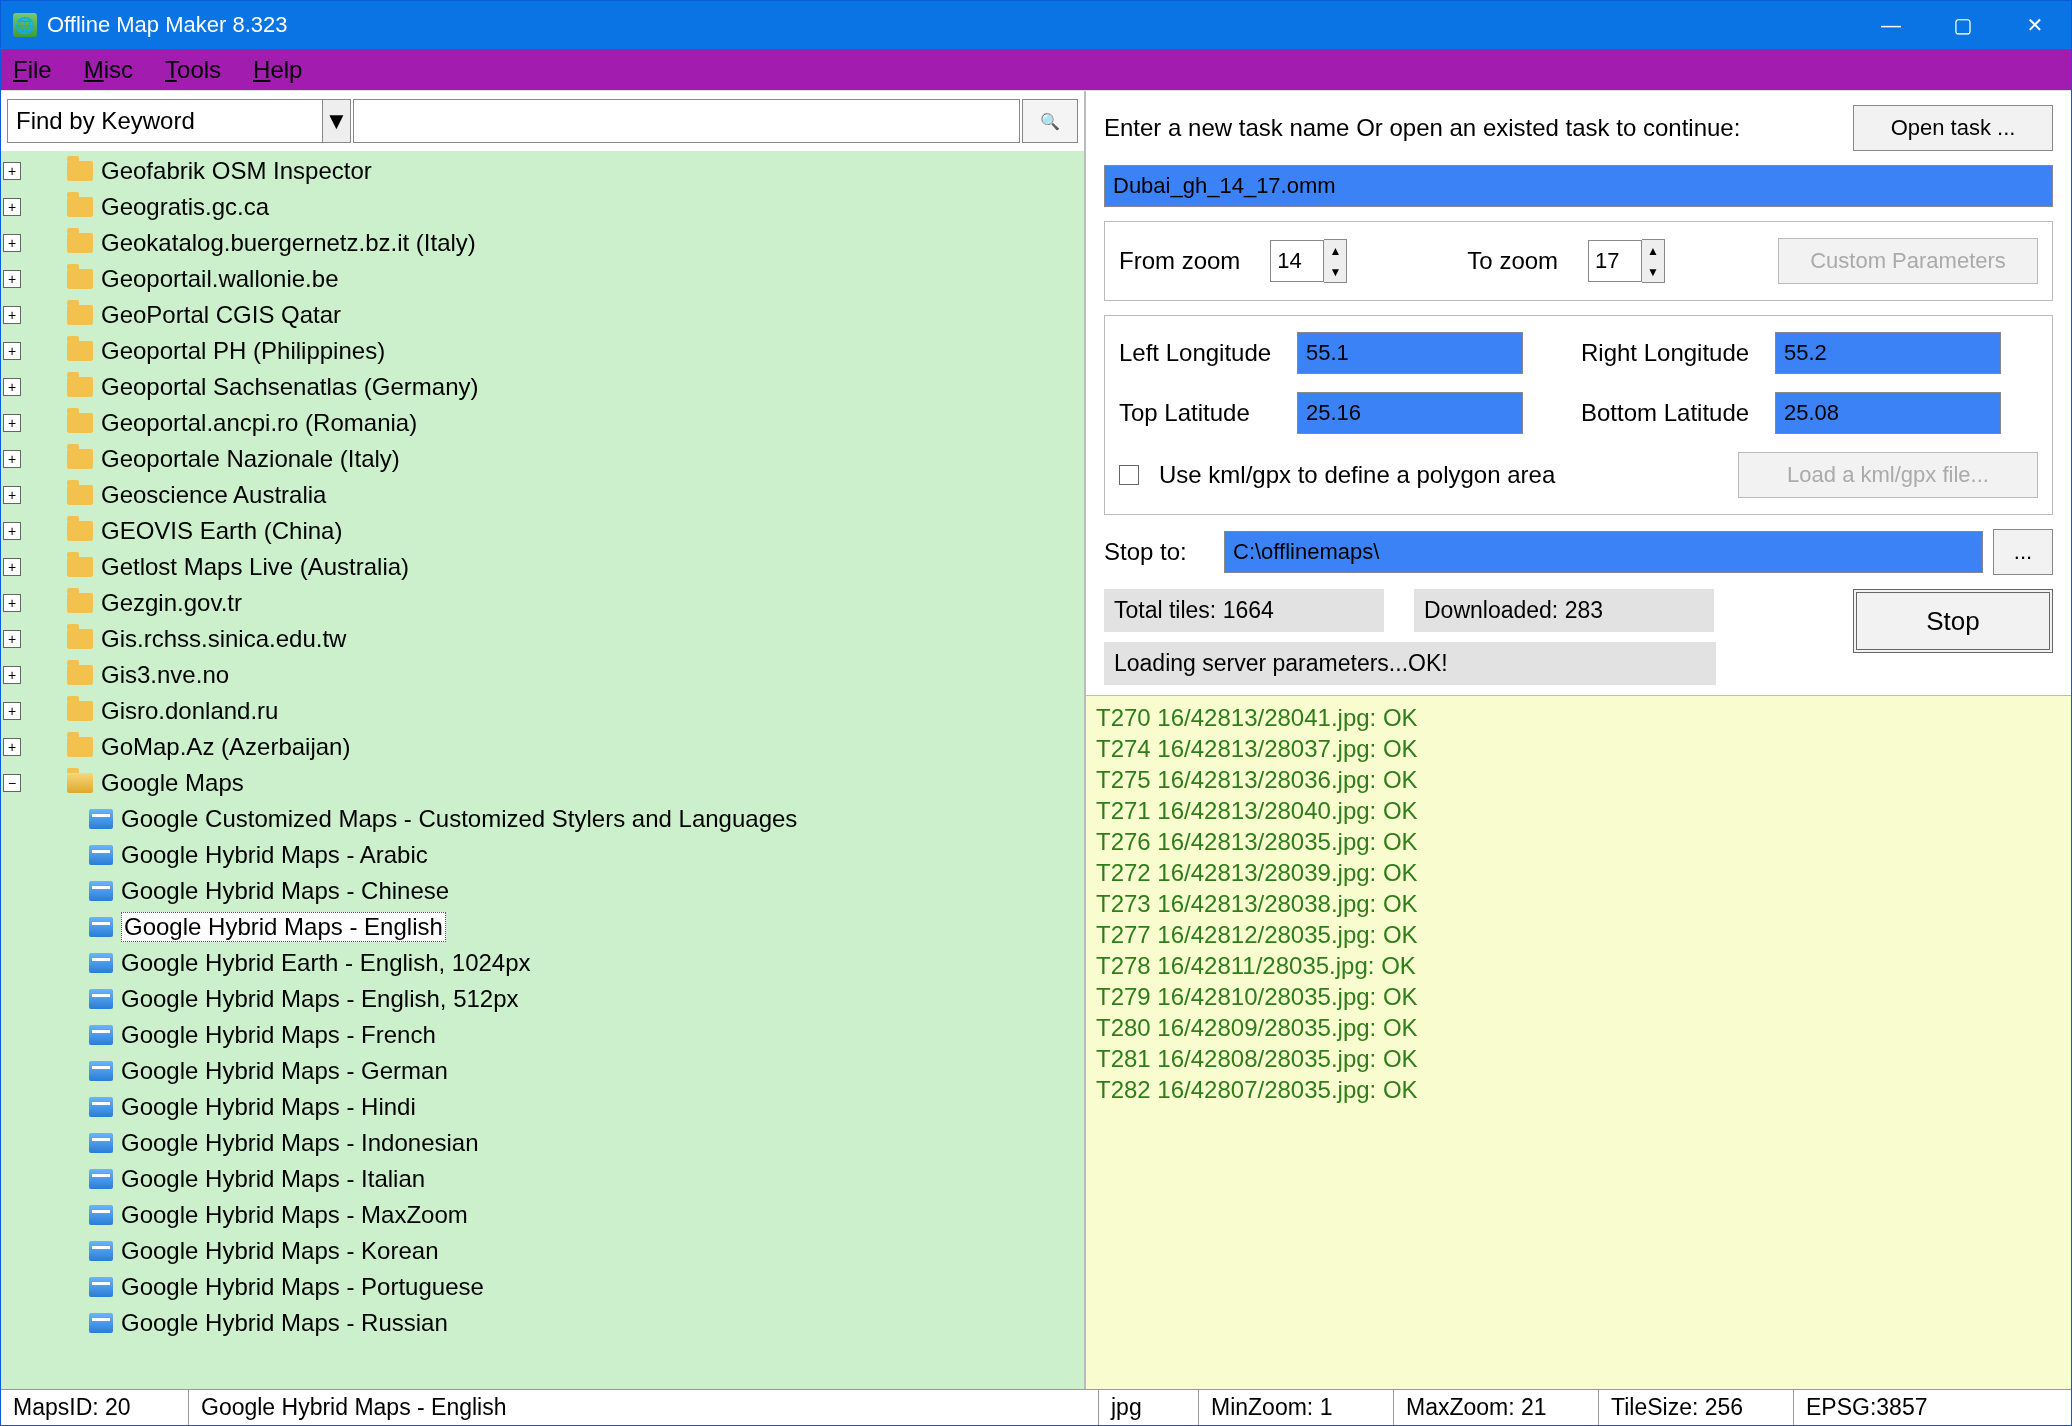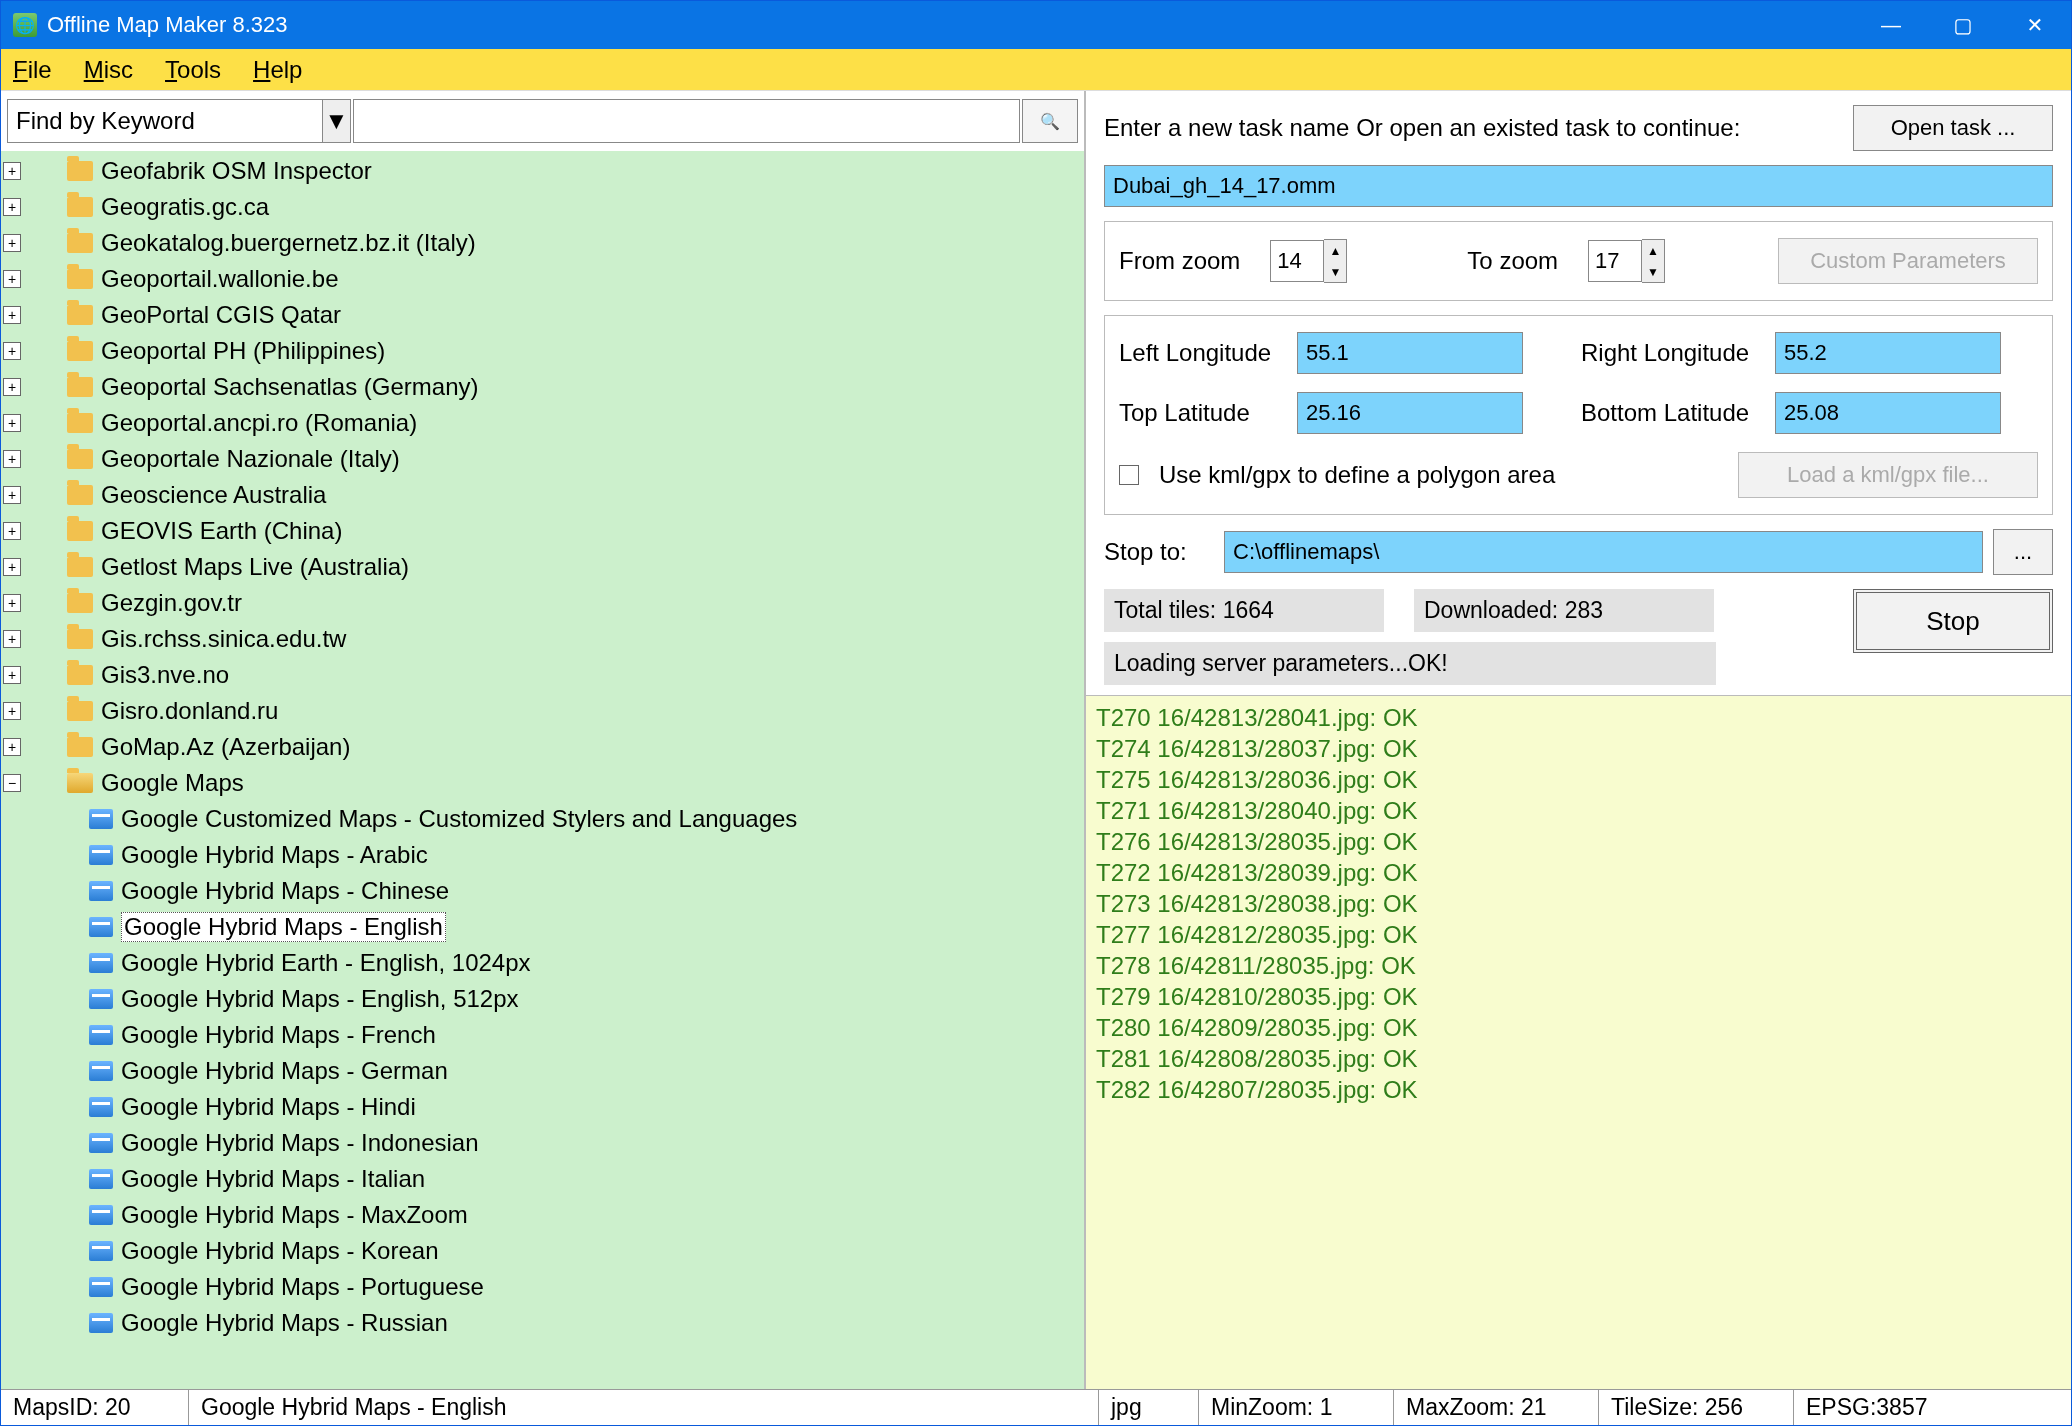--- a/index.html
+++ b/index.html
@@ -6,21 +6,21 @@
 body { width: 2072px; height: 1426px; background: #fff; overflow: hidden; transform-origin: top left; }
 
 .window { width: 100%; height: 100%; display: flex; flex-direction: column; border: 1px solid #0a5adb; }
 
 .titlebar { height: 48px; background: #0a74e4; display: flex; align-items: center; color: #fff; }
 .titlebar .appicon { width: 24px; height: 24px; margin: 0 10px 0 12px; background: linear-gradient(#7bc96f,#3d9c35); border-radius: 3px; display:inline-flex;align-items:center;justify-content:center;font-size:16px;}
 .titlebar .title { font-size: 22px; flex: 0 0 auto; }
 .titlebar .spacer { flex: 1; }
 .winbtn { width: 72px; height: 48px; display:flex;align-items:center;justify-content:center;color:#fff;font-size:20px;}
 
-.menubar { height: 42px; background: #fde047; border-bottom: 1px solid #ddd; display:flex;align-items:center;padding:0 8px;gap:24px;font-size:24px;}
+.menubar { height: 42px; background: #a21caf; border-bottom: 1px solid #ddd; display:flex;align-items:center;padding:0 8px;gap:24px;font-size:24px;}
 .menubar span{padding:4px 4px;}
 .menubar span u{text-decoration:underline;}
 
 .content { flex:1; display:flex; gap:0; }
 .leftpanel { width: 1085px; display:flex;flex-direction:column;border-right:2px solid #bbb; }
 .rightpanel{ flex:1; display:flex;flex-direction:column; }
 
 .searchrow{display:flex;padding:8px 6px;gap:2px;align-items:center;}
 .combo{width:344px;height:44px;border:1px solid #888;display:flex;align-items:center;padding:0 8px;font-size:24px;position:relative;background:#fff;}
 .combo .arrow{position:absolute;right:0;top:0;width:28px;height:100%;border-left:1px solid #888;display:flex;align-items:center;justify-content:center;background:#eee;}
@@ -35,21 +35,21 @@
 .folder{width:26px;height:20px;background:#f2c14e;border-radius:2px;margin-right:8px;display:inline-block;position:relative;}
 .folder::before{content:"";position:absolute;top:-5px;left:0;width:12px;height:5px;background:#f2c14e;border-radius:2px 2px 0 0;}
 .folder.open{background:linear-gradient(#f6d77a,#e0a82c);}
 .mapicon{width:24px;height:20px;display:inline-block;margin-right:8px;background:linear-gradient(#6bb4ff,#2a7dd4);border-radius:2px;position:relative;}
 .mapicon::after{content:"";position:absolute;left:3px;right:3px;top:5px;height:3px;background:#fff;}
 .treerow.selected .label{background:#fff;border:1px dotted #555;padding:0 2px;}
 
 .rightpad{padding:14px 18px 10px 18px;display:flex;flex-direction:column;gap:14px;}
 .rowflex{display:flex;align-items:center;gap:10px;}
 .lbl{font-size:24px;}
-.wideinput{height:42px;border:1px solid #888;font-size:22px;padding:0 8px;background:#7dd3fc;}
+.wideinput{height:42px;border:1px solid #888;font-size:22px;padding:0 8px;background:#3b82f6;}
 .openbtn,.ghostbtn,.browsebtn,.stopbtn{height:46px;border:1px solid #888;background:#f2f2f2;font-size:22px;padding:0 20px;display:flex;align-items:center;justify-content:center;}
 .ghostbtn{color:#aaa;border-color:#bbb;}
 .panelbox{border:1px solid #bbb;padding:16px 14px;display:flex;flex-direction:column;gap:18px;}
 .spinwrap{display:inline-flex;align-items:center;}
 .spinwrap input{width:54px;height:42px;border:1px solid #888;font-size:22px;padding:0 6px;}
 .spinbtns{display:flex;flex-direction:column;border:1px solid #888;border-left:none;}
 .spinbtns div{width:22px;height:21px;display:flex;align-items:center;justify-content:center;font-size:12px;background:#eee;}
 .chk{width:20px;height:20px;border:1px solid #666;display:inline-block;margin-right:10px;background:#fff;}
 .statusgrey{background:#e2e2e2;padding:8px 10px;font-size:23px;}
 .stopbtn{border:4px double #666;font-size:26px;font-weight:500;width:200px;height:64px;}

